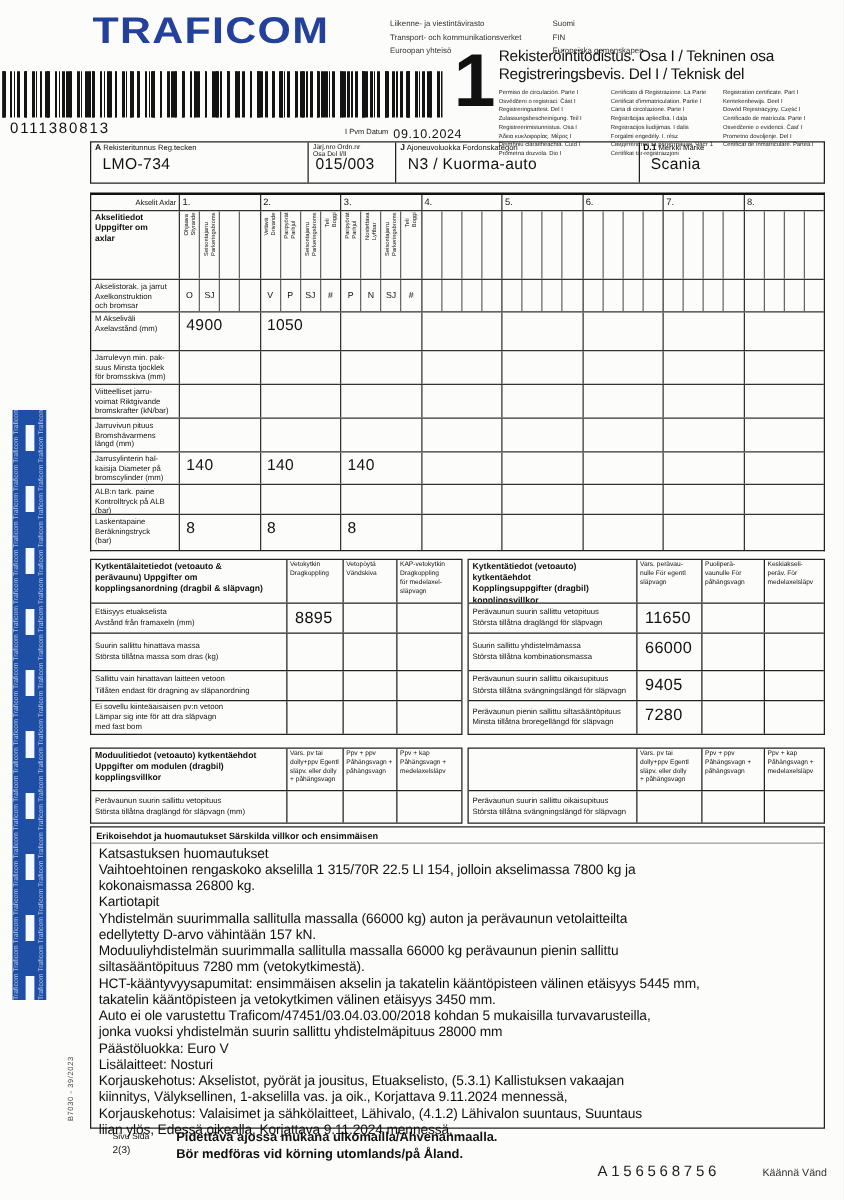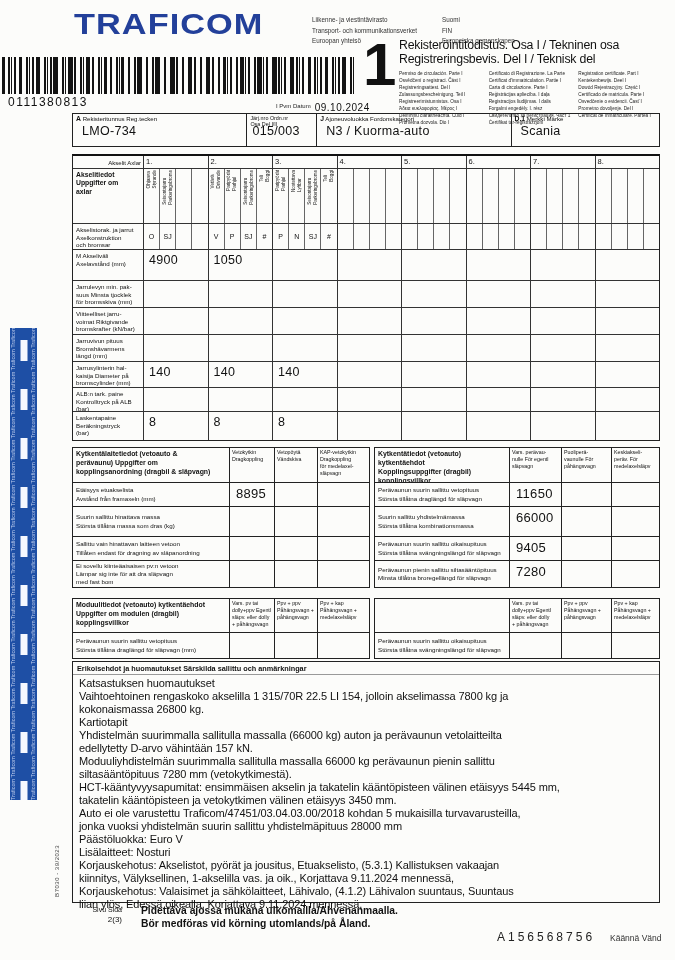--- a/index.html
+++ b/index.html
@@ -66,25 +66,25 @@
   .c-colhead{font-size:5.3px;line-height:1.3;padding:1px 2px}
   .c-lbl{font-size:6.2px;line-height:1.3;padding:2px 3px;display:flex;flex-direction:column;justify-content:center}
   .c-val{font-size:13px;padding:3px 0 0 6px;letter-spacing:.3px}
 
   
   .remarks{position:absolute;left:72px;top:661px;width:588px;height:242px;border:1px solid #222;box-sizing:border-box}
   .remarks-head{font-size:7.3px;font-weight:bold;padding:2px 4px 1px 4px;border-bottom:1px solid #999}
   .remarks-text{font-size:11px;line-height:13px;padding:2px 4px 0 6px;letter-spacing:-.1px}
 
   
-  .page-num{position:absolute;left:78px;top:906px;width:44px;text-align:right}
+  .page-num{position:absolute;left:90px;top:906px;width:44px;text-align:left}
   .page-num .pl{font-size:7px}
   .page-num .pv{font-size:8px;margin-top:2px}
   .carry-note{position:absolute;left:141px;top:905px;font-size:10.3px;font-weight:bold;line-height:1.25;white-space:pre-line}
-  .serial{position:absolute;left:497px;top:930px;font-size:12px;letter-spacing:3px;color:#222}
+  .serial{position:absolute;left:478px;top:930px;font-size:12px;letter-spacing:3px;color:#222}
   .turn{position:absolute;left:610px;top:933px;font-size:8.5px;color:#333}
 
   
   .strip{position:absolute;left:10px;top:328px;width:27px;height:472px;background:#1e4fa5;overflow:hidden}
   .strip-dashes{position:absolute;left:50%;transform:translateX(-50%);top:0;width:7px;height:100%;
     background:repeating-linear-gradient(180deg,transparent 0 12px,#f5f8ff 12px 33px,transparent 33px 49px)}
   .strip-text{position:absolute;top:0;height:100%;writing-mode:vertical-rl;transform:rotate(180deg);
     font-size:5.5px;color:#b9c9ea;white-space:nowrap;overflow:hidden;line-height:1}
   .strip-text.sl{left:1px}.strip-text.sr{right:1px}
   .print-code{position:absolute;left:54px;top:845px;writing-mode:vertical-rl;transform:rotate(180deg);
@@ -673,21 +673,21 @@
       <div class="c-row" style="height: 26px;">
         <div class="c-cell c-lbl pre" style="width: 135px;">Perävaunun suurin sallittu oikaisupituus
 Största tillåtna svängningslängd för släpvagn</div>
         <div class="c-cell c-val" style="width: 52px;"></div>
         <div class="c-cell c-val" style="width: 50px;"></div>
         <div class="c-cell c-val" style="width: 49px; flex: 1 1 0%;"></div>
       </div>
     </div>
 
   <div class="remarks">
-    <div class="remarks-head">Erikoisehdot ja huomautukset Särskilda sallittu och anmärkningar</div>
+    <div class="remarks-head">Erikoisehdot ja huomautukset Särskilda villkor och ensimmäisen</div>
     <div class="remarks-text pre">Katsastuksen huomautukset
 Vaihtoehtoinen rengaskoko akselilla 1 315/70R 22.5 LI 154, jolloin akselimassa 7800 kg ja
 kokonaismassa 26800 kg.
 Kartiotapit
 Yhdistelmän suurimmalla sallitulla massalla (66000 kg) auton ja perävaunun vetolaitteilta
 edellytetty D-arvo vähintään 157 kN.
 Moduuliyhdistelmän suurimmalla sallitulla massalla 66000 kg perävaunun pienin sallittu
 siltasääntöpituus 7280 mm (vetokytkimestä).
 HCT-kääntyvyysapumitat: ensimmäisen akselin ja takatelin kääntöpisteen välinen etäisyys 5445 mm,
 takatelin kääntöpisteen ja vetokytkimen välinen etäisyys 3450 mm.

